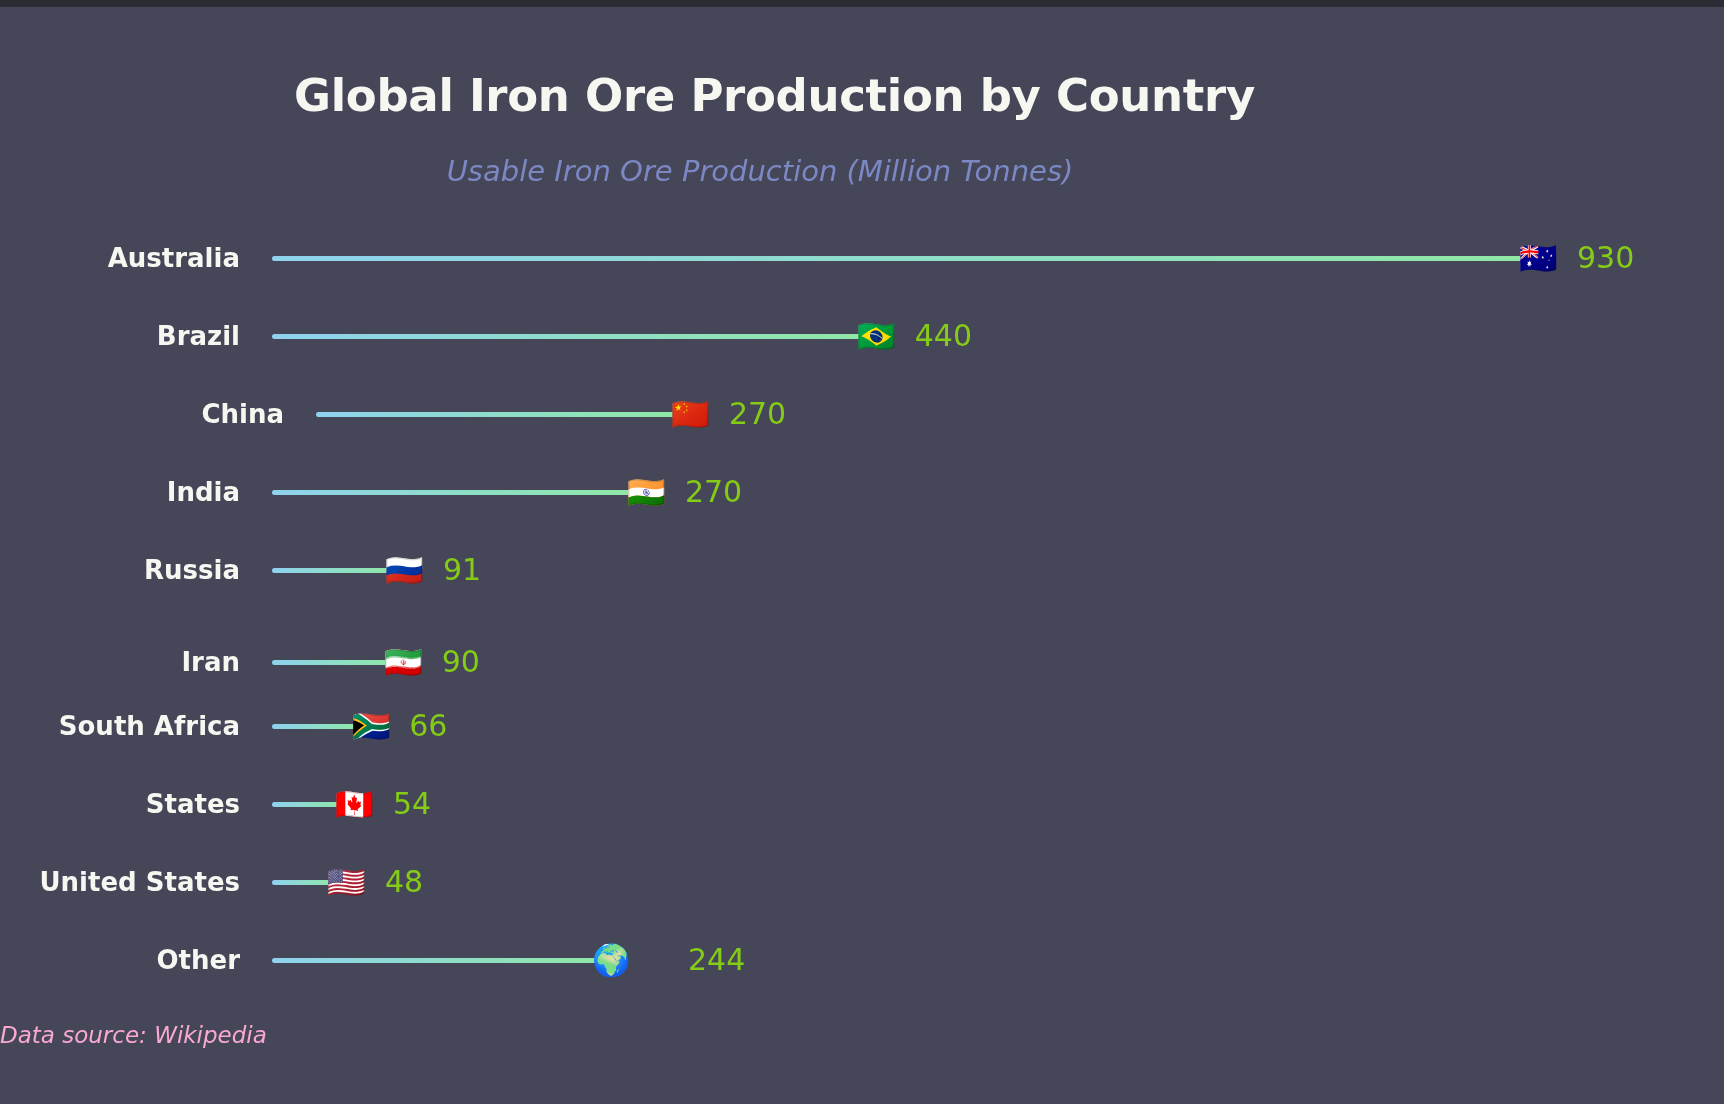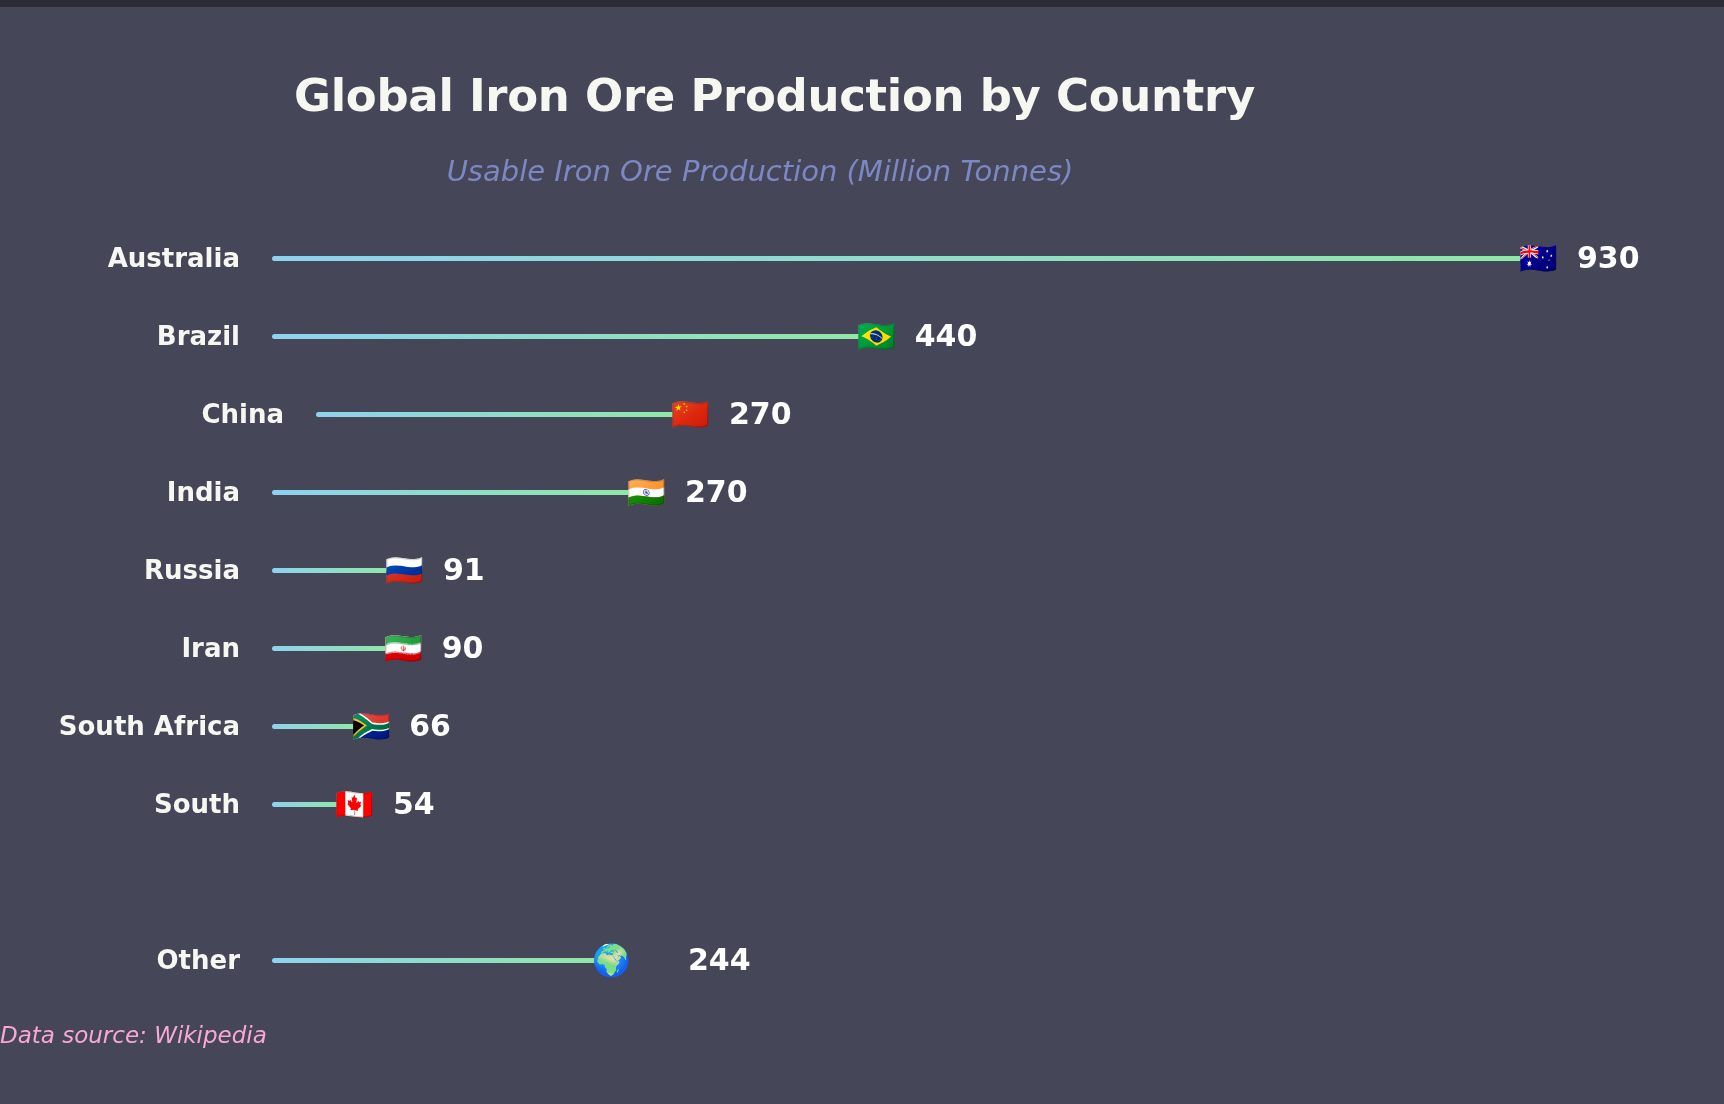--- a/index.html
+++ b/index.html
@@ -97,22 +97,22 @@
     text-align: center;
     font-family: "DejaVu Sans", sans-serif;
   }
 
   .row-value {
     position: absolute;
     top: 0;
     height: 78px;
     line-height: 78px;
     font-size: 30px;
-    font-weight: bold;
-    color: #ffffff;
+    font-weight: normal;
+    color: #84cc16;
     font-family: "DejaVu Sans", sans-serif;
     white-space: nowrap;
   }
 
   #data-source {
     position: absolute;
     left: 0;
     top: 1015px;
     width: 1724px;
     text-align: left;
@@ -155,37 +155,43 @@
         <div class="row-stem" style="width: 364.935px;"></div>
         <div class="row-marker" style="left: 624.935px;">🇮🇳</div>
         <div class="row-value" style="left: 684.935px;">270</div>
       </div>
       <div class="lolli-row" style="top: 312px;">
         <div class="row-label">Russia</div>
         <div class="row-stem" style="width: 122.997px;"></div>
         <div class="row-marker" style="left: 382.997px;">🇷🇺</div>
         <div class="row-value" style="left: 442.997px;">91</div>
       </div>
-      <div class="lolli-row" style="top: 390px;">
+      <div class="lolli-row" style="top: 404px;">
         <div class="row-label">Iran</div>
         <div class="row-stem" style="width: 121.645px;"></div>
         <div class="row-marker" style="left: 381.645px;">🇮🇷</div>
         <div class="row-value" style="left: 441.645px;">90</div>
       </div>
       <div class="lolli-row" style="top: 468px;">
         <div class="row-label">South Africa</div>
         <div class="row-stem" style="width: 89.2065px;"></div>
         <div class="row-marker" style="left: 349.206px;">🇿🇦</div>
         <div class="row-value" style="left: 409.206px;">66</div>
       </div>
       <div class="lolli-row" style="top: 546px;">
-        <div class="row-label">South</div>
+        <div class="row-label">States</div>
         <div class="row-stem" style="width: 72.9871px;"></div>
         <div class="row-marker" style="left: 332.987px;">🇨🇦</div>
         <div class="row-value" style="left: 392.987px;">54</div>
+      </div>
+      <div class="lolli-row" style="top: 624px;">
+        <div class="row-label">United States</div>
+        <div class="row-stem" style="width: 64.8774px;"></div>
+        <div class="row-marker" style="left: 324.877px;">🇺🇸</div>
+        <div class="row-value" style="left: 384.877px;">48</div>
       </div>
       <div class="lolli-row" style="top: 702px;">
         <div class="row-label">Other</div>
         <div class="row-stem" style="width: 329.794px;"></div>
         <div class="row-marker" style="left: 589.794px;">🌍</div>
         <div class="row-value" style="left: 688px;">244</div>
       </div>
     </div>
 
   <div id="data-source">Data source: Wikipedia</div>

